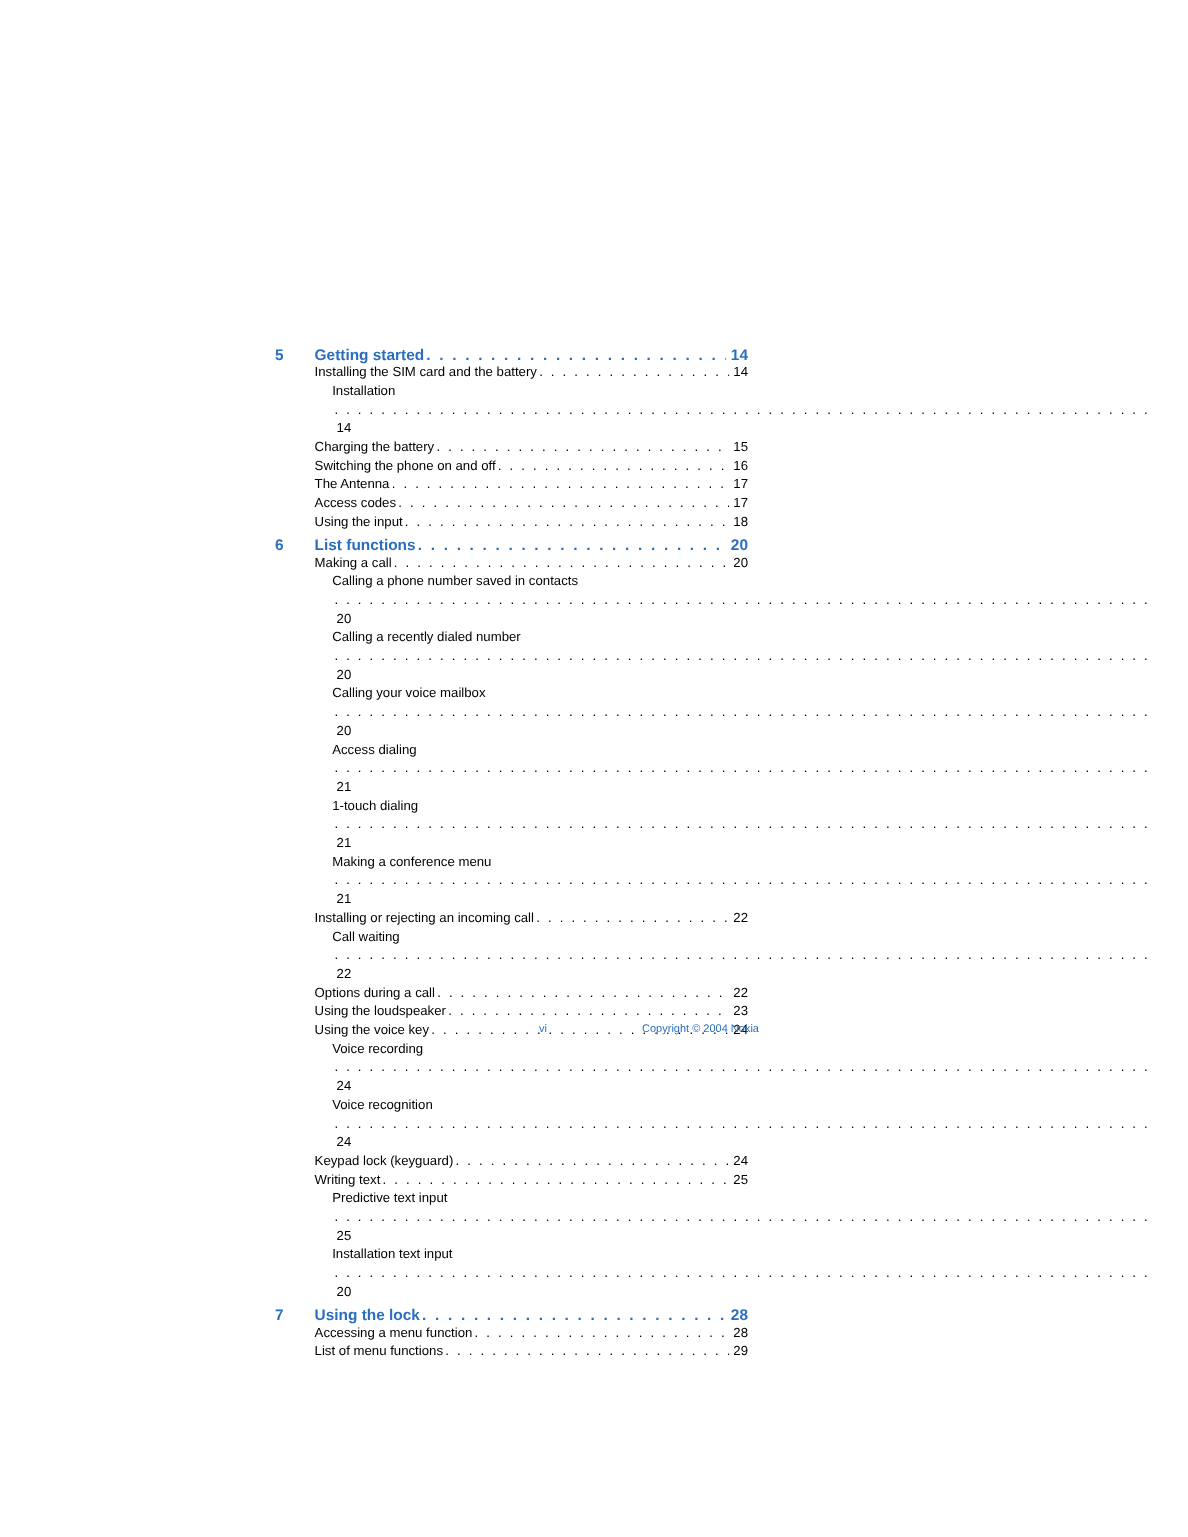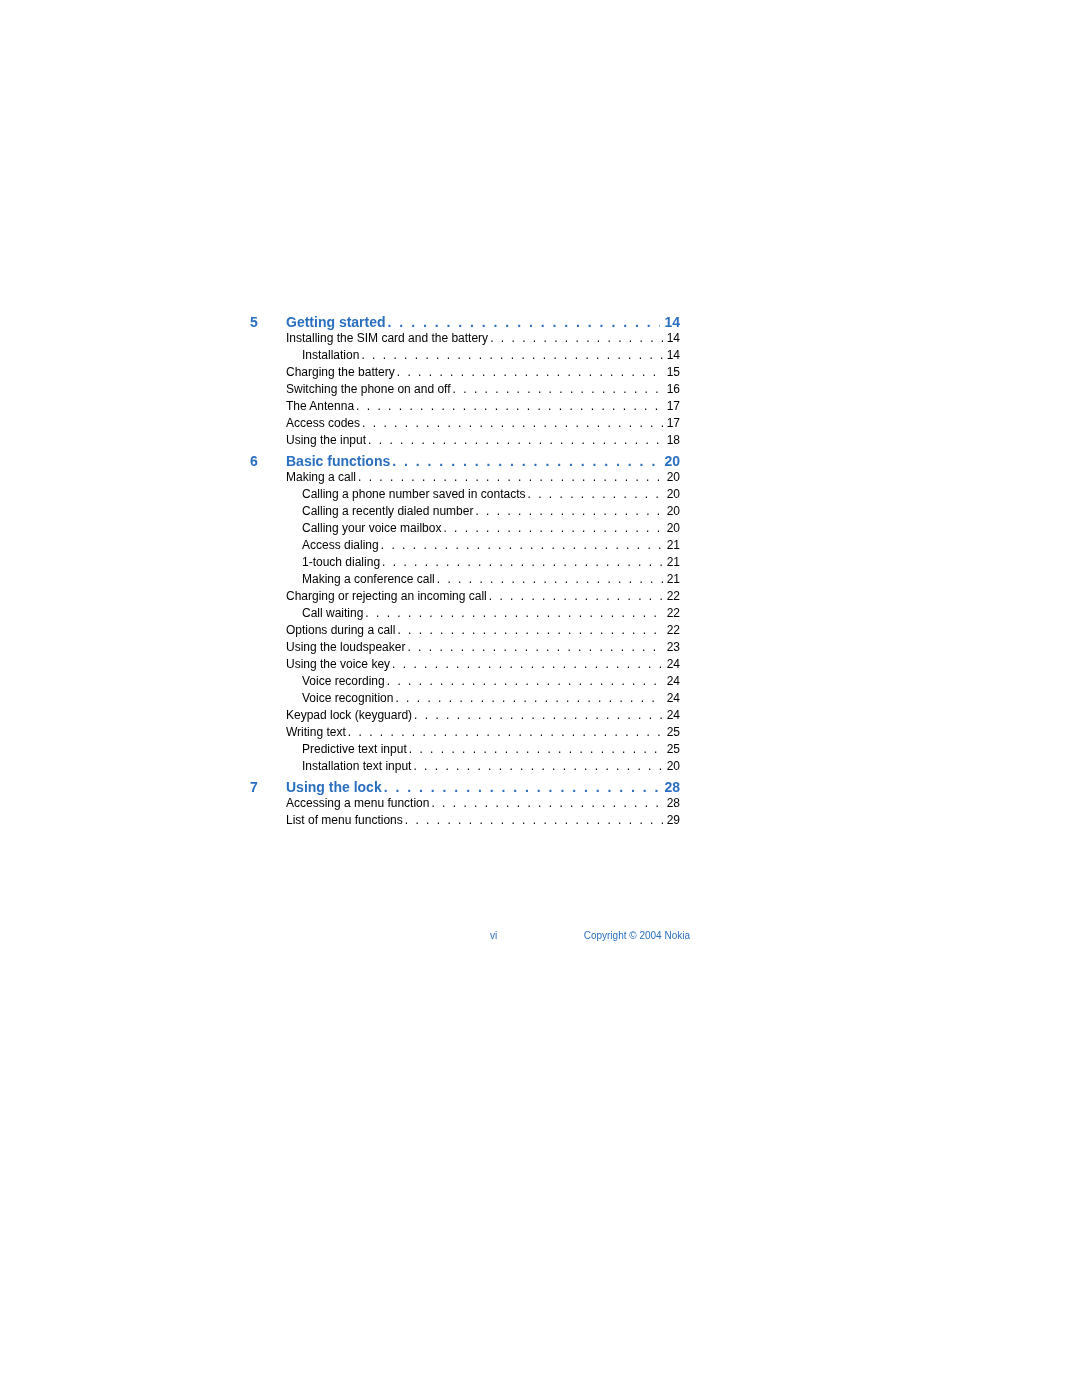--- a/index.html
+++ b/index.html
@@ -31,21 +31,21 @@
     text-align: left;
   }
   .entry, .sub-entry {
     display: flex;
     align-items: flex-start;
     color: #000;
     font-size: 12px;
     line-height: 17px;
   }
   .entry { margin-left: 36px; }
-  .sub-entry { margin-left: 52px; }
+  .sub-entry { margin-left: 52px; flex-direction: column; }
   .title-text { white-space: nowrap; }
   .leader {
     flex: 1 1 auto;
     overflow: hidden;
     white-space: nowrap;
     letter-spacing: 2px;
     color: inherit;
     padding: 0 2px;
   }
   .pg {
@@ -106,21 +106,21 @@
       <span class="leader">. . . . . . . . . . . . . . . . . . . . . . . . . . . . . . . . . . . . . . . . . . . . . . . . . . . . . . . . . . . . . . . . . . . . . .</span>
       <span class="pg">17</span>
     </div>
     <div class="entry">
       <span class="title-text">Using the input</span>
       <span class="leader">. . . . . . . . . . . . . . . . . . . . . . . . . . . . . . . . . . . . . . . . . . . . . . . . . . . . . . . . . . . . . . . . . . . . . .</span>
       <span class="pg">18</span>
     </div>
     <div class="chapter">
       <span class="chapter-num">6</span>
-      <span class="title-text">Basic functions</span>
+      <span class="title-text">List functions</span>
       <span class="leader">. . . . . . . . . . . . . . . . . . . . . . . . . . . . . . . . . . . . . . . . . . . . . . . . . . . . . . . . . . . . . . . . . . . . . .</span>
       <span class="pg">20</span>
     </div>
     <div class="entry">
       <span class="title-text">Making a call</span>
       <span class="leader">. . . . . . . . . . . . . . . . . . . . . . . . . . . . . . . . . . . . . . . . . . . . . . . . . . . . . . . . . . . . . . . . . . . . . .</span>
       <span class="pg">20</span>
     </div>
     <div class="sub-entry">
       <span class="title-text">Calling a phone number saved in contacts</span>
@@ -141,26 +141,26 @@
       <span class="title-text">Access dialing</span>
       <span class="leader">. . . . . . . . . . . . . . . . . . . . . . . . . . . . . . . . . . . . . . . . . . . . . . . . . . . . . . . . . . . . . . . . . . . . . .</span>
       <span class="pg">21</span>
     </div>
     <div class="sub-entry">
       <span class="title-text">1-touch dialing</span>
       <span class="leader">. . . . . . . . . . . . . . . . . . . . . . . . . . . . . . . . . . . . . . . . . . . . . . . . . . . . . . . . . . . . . . . . . . . . . .</span>
       <span class="pg">21</span>
     </div>
     <div class="sub-entry">
-      <span class="title-text">Making a conference call</span>
+      <span class="title-text">Making a conference menu</span>
       <span class="leader">. . . . . . . . . . . . . . . . . . . . . . . . . . . . . . . . . . . . . . . . . . . . . . . . . . . . . . . . . . . . . . . . . . . . . .</span>
       <span class="pg">21</span>
     </div>
     <div class="entry">
-      <span class="title-text">Charging or rejecting an incoming call</span>
+      <span class="title-text">Installing or rejecting an incoming call</span>
       <span class="leader">. . . . . . . . . . . . . . . . . . . . . . . . . . . . . . . . . . . . . . . . . . . . . . . . . . . . . . . . . . . . . . . . . . . . . .</span>
       <span class="pg">22</span>
     </div>
     <div class="sub-entry">
       <span class="title-text">Call waiting</span>
       <span class="leader">. . . . . . . . . . . . . . . . . . . . . . . . . . . . . . . . . . . . . . . . . . . . . . . . . . . . . . . . . . . . . . . . . . . . . .</span>
       <span class="pg">22</span>
     </div>
     <div class="entry">
       <span class="title-text">Options during a call</span>

